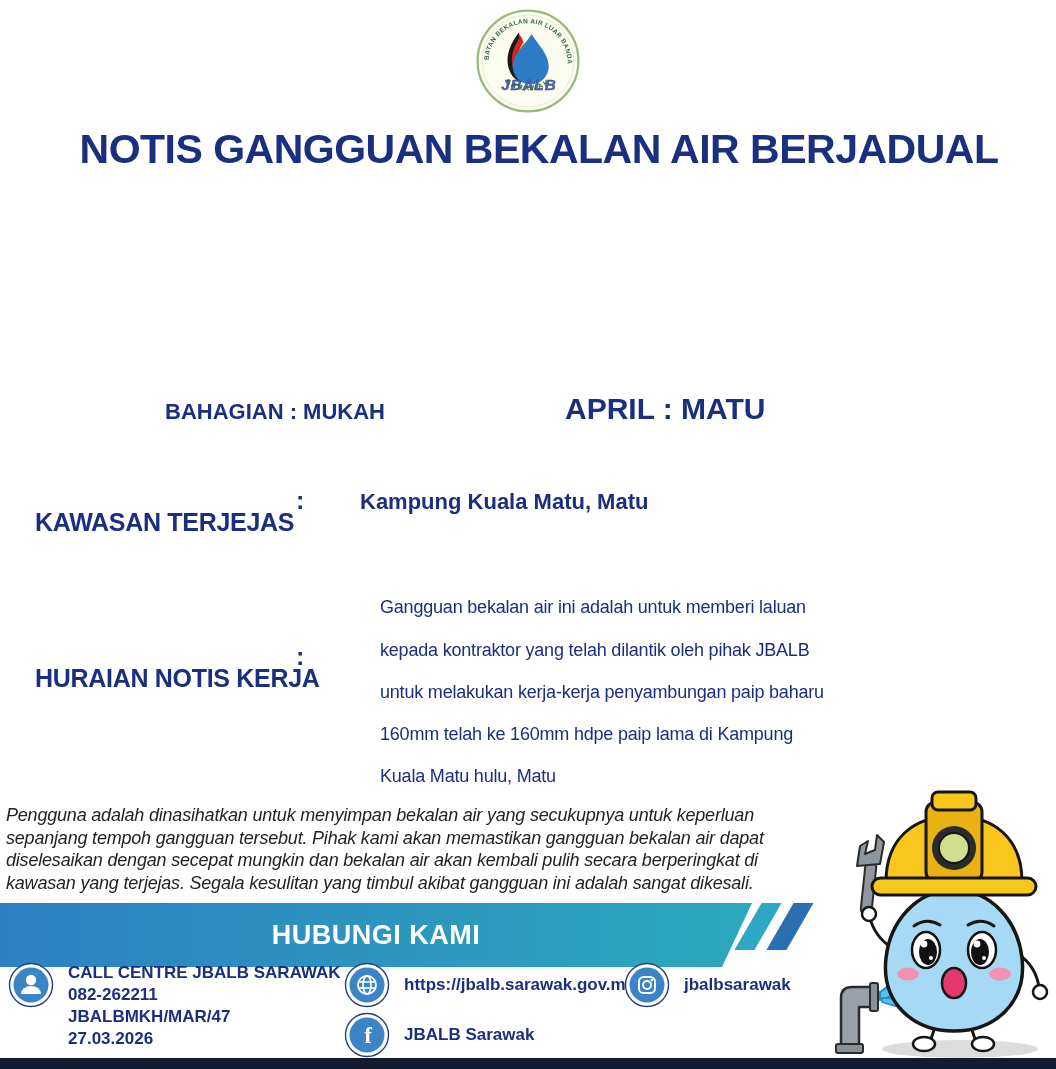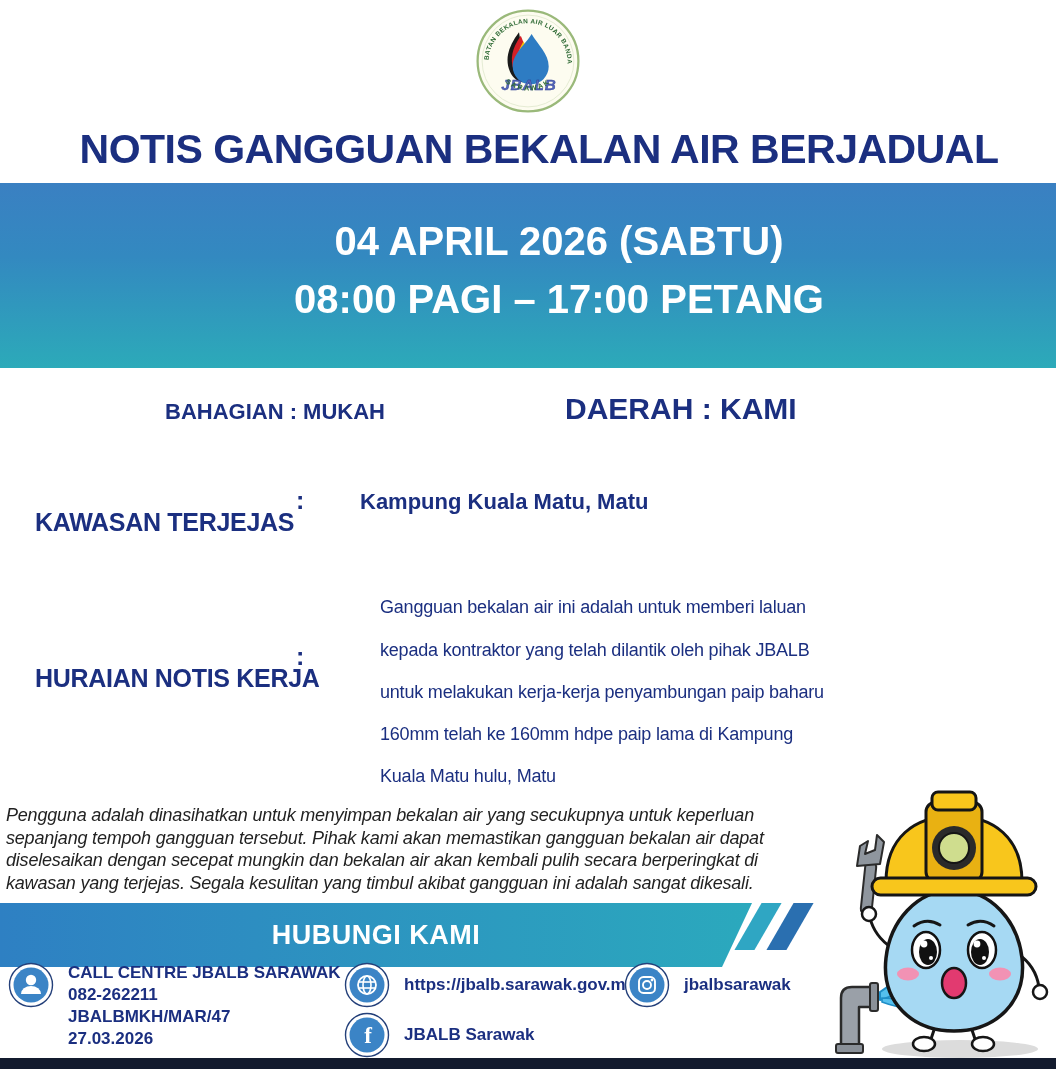--- a/index.html
+++ b/index.html
@@ -78,29 +78,23 @@
 
     <path d="M64,30 C 71,42 83,52 83,66 a20,20 0 0 1 -40,0 C 43,52 57,42 64,30 Z" fill="#2e7cc3"></path>
     <text x="61" y="92" text-anchor="middle" font-size="17" font-weight="bold" font-style="italic" fill="#5566bb" stroke="#2a3a8a" stroke-width="0.4" letter-spacing="1">JBALB</text>
     <text font-size="8" font-weight="bold" fill="#2f6b35" letter-spacing="2">
       <textPath href="#arcBot" startOffset="50%" text-anchor="middle">SARAWAK</textPath>
     </text>
   </svg>
 
   <div class="title">NOTIS GANGGUAN BEKALAN AIR BERJADUAL</div>
 
-  <div class="sched">
-    <div class="sched-inner">
-      <div class="sched-date">04 APRIL 2026 (SABTU)</div>
-      <div class="sched-time">08:00 PAGI – 17:00 PETANG</div>
-    </div>
-  </div>
 
   <div class="bahagian">BAHAGIAN : MUKAH</div>
-  <div class="daerah">DAERAH : KAMI</div>
+  <div class="daerah">APRIL : MATU</div>
 
   <div class="f-label" style="left:35px;top:486px;">KAWASAN TERJEJAS</div>
   <div class="f-colon" style="left:296px;top:486px;">:</div>
   <div class="kawasan-value">Kampung Kuala Matu, Matu</div>
 
   <div class="f-label" style="left:35px;top:642px;">HURAIAN NOTIS KERJA</div>
   <div class="f-colon" style="left:296px;top:642px;">:</div>
   <div class="huraian-line" style="top:597px;">Gangguan bekalan air ini adalah untuk memberi laluan</div>
   <div class="huraian-line" style="top:640px;">kepada kontraktor yang telah dilantik oleh pihak JBALB</div>
   <div class="huraian-line" style="top:682px;">untuk melakukan kerja-kerja penyambungan paip baharu</div>

